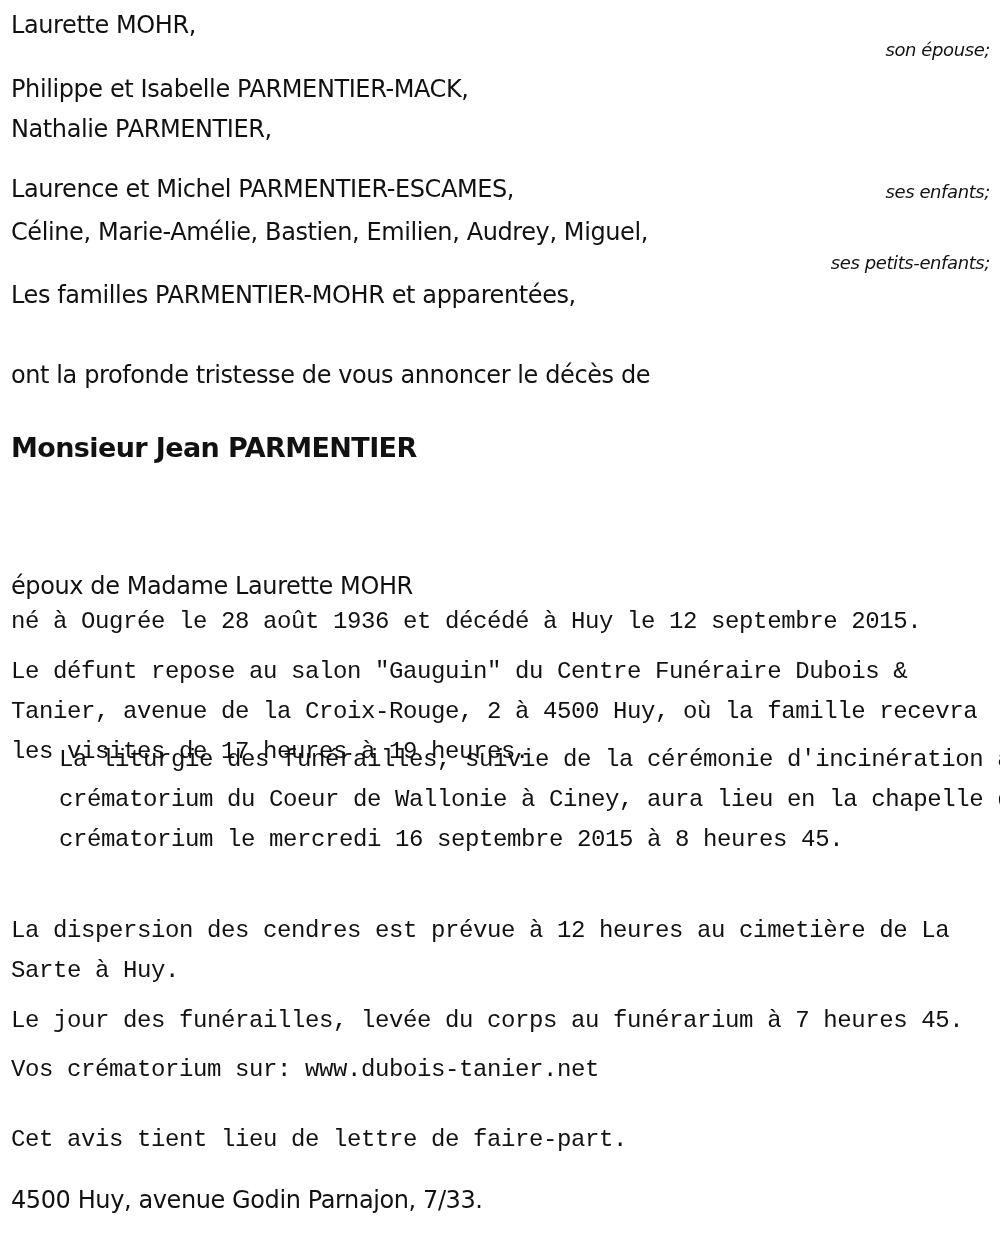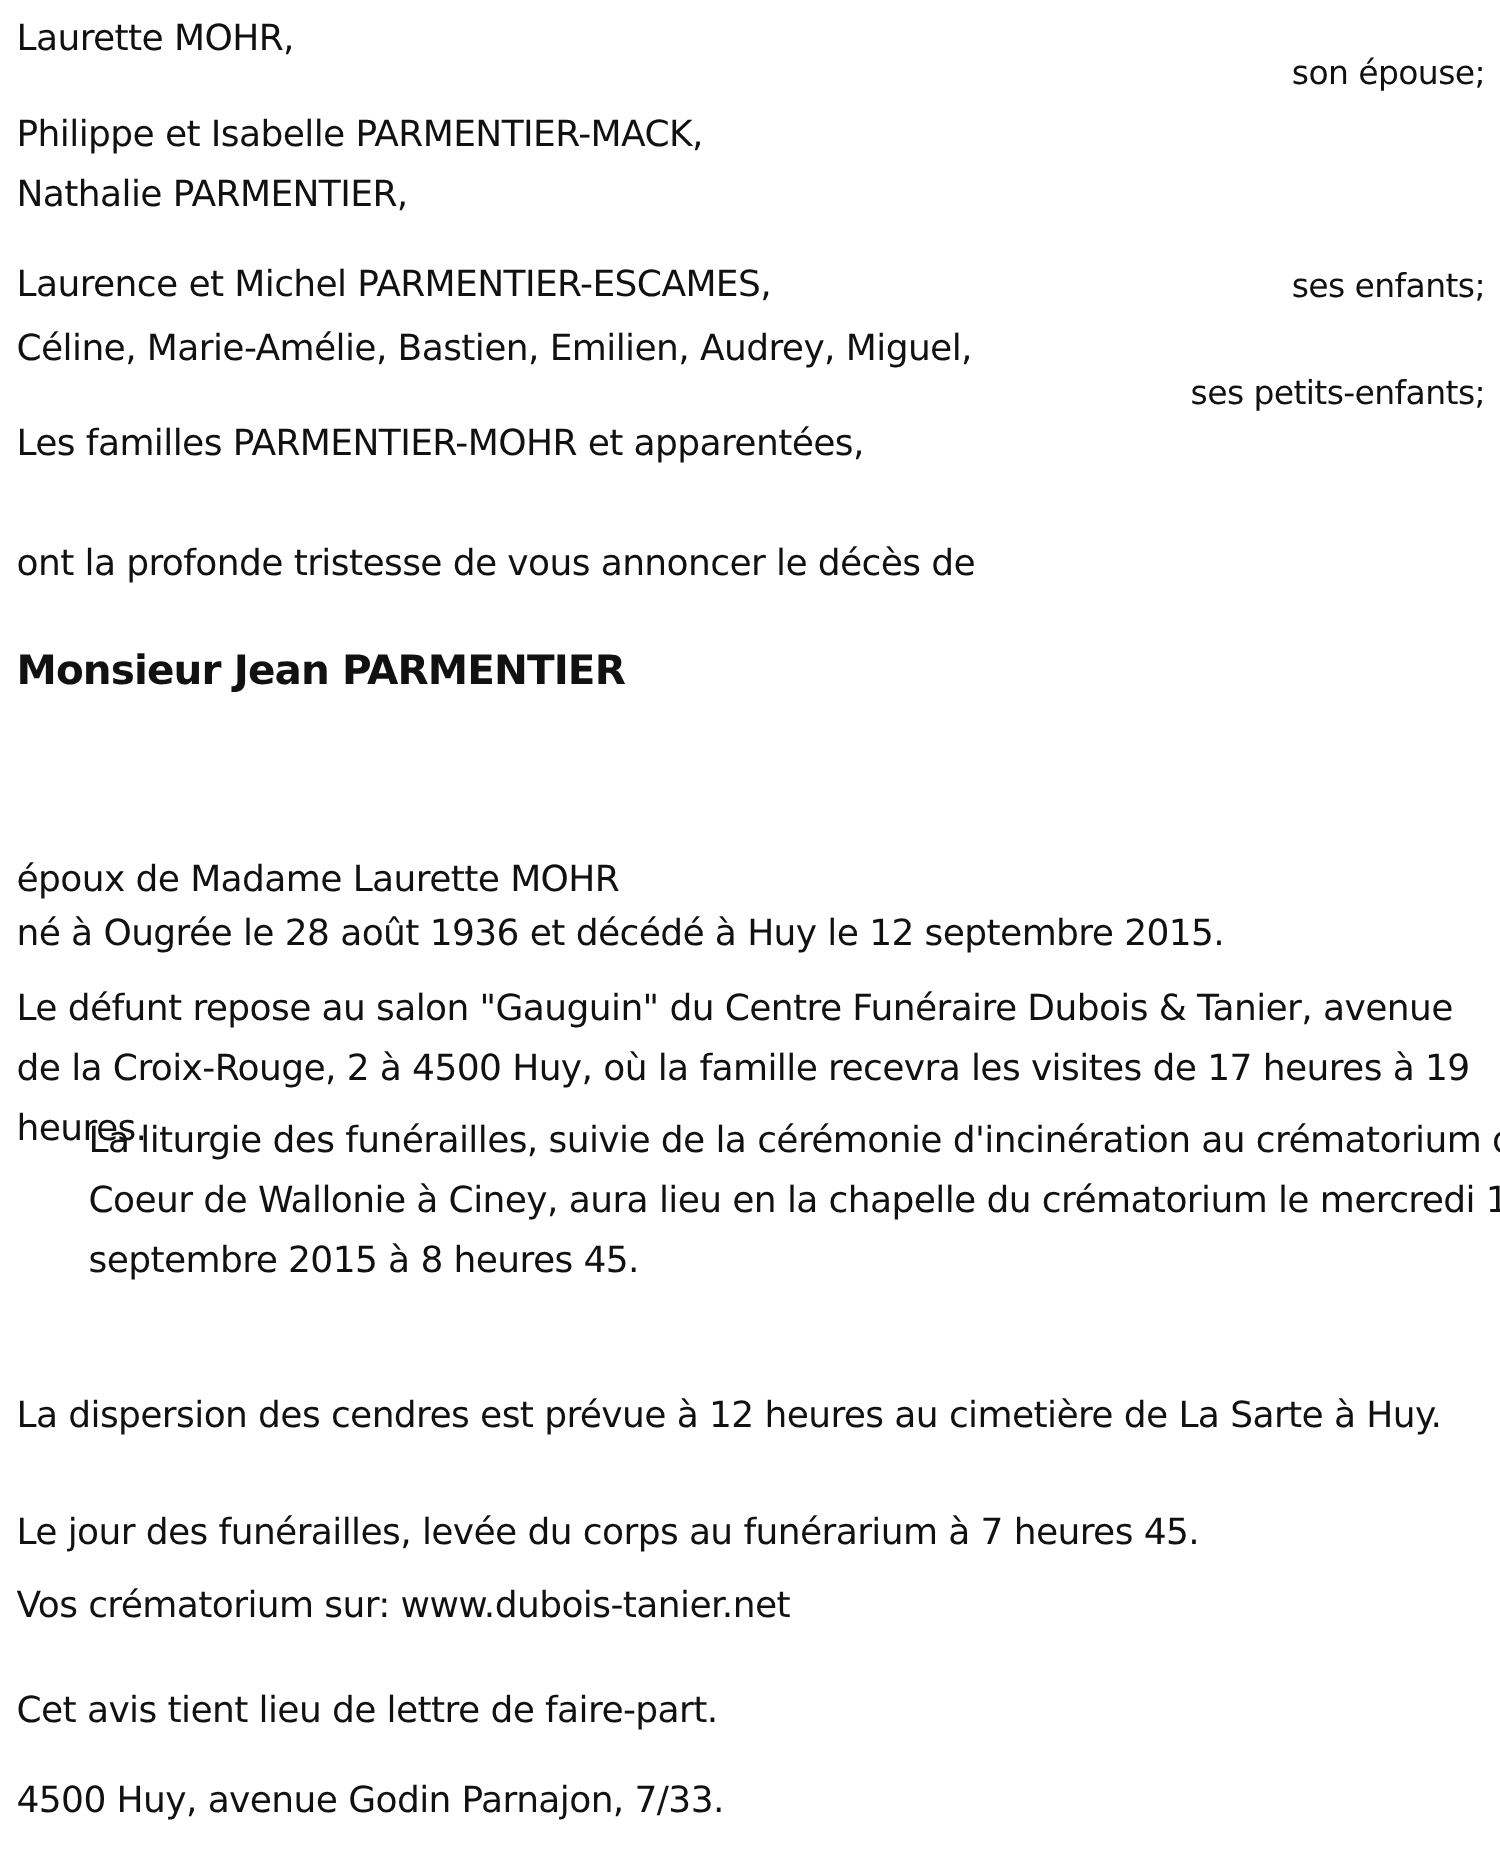--- a/index.html
+++ b/index.html
@@ -20,37 +20,39 @@
     .line {
       position: absolute;
       left: 11px;
       white-space: nowrap;
       line-height: 40px;
     }
     .role {
       position: absolute;
       right: 10px;
       white-space: nowrap;
+      font-style: italic;
       line-height: 30px;
-      font-size: 22px;
+      font-size: 18px;
     }
     .title {
       position: absolute;
       left: 11px;
       top: 432px;
       font-weight: bold;
       font-size: 27px;
       letter-spacing: -0.6px;
       white-space: nowrap;
     }
     .para {
       position: absolute;
       left: 11px;
       width: 985px;
       line-height: 40px;
+      font-family: Liberation Mono, monospace;
     }
   </style>
 </head>
 <body>
 
 <div>
 
   <div class="line" style="top:5px;">Laurette MOHR,</div>
   <div class="role" style="top:35px;">son épouse;</div>
 
@@ -66,20 +68,20 @@
 
   <div class="line" style="top:355px;">ont la profonde tristesse de vous annoncer le décès de</div>
 
   <div class="title">Monsieur Jean PARMENTIER</div>
 
   <div class="line" style="top:523px;margin-top:43px;">époux de Madame Laurette MOHR</div>
 
   <div class="para" style="top:602px;">né à Ougrée le 28 août 1936 et décédé à Huy le 12 septembre 2015.</div>
   <div class="para" style="top:652px;">Le défunt repose au salon "Gauguin" du Centre Funéraire Dubois &amp; Tanier, avenue de la Croix-Rouge, 2 à 4500 Huy, où la famille recevra les visites de 17 heures à 19 heures.</div>
   <div class="para" style="top:740px;margin-left:48px;">La liturgie des funérailles, suivie de la cérémonie d'incinération au crématorium du Coeur de Wallonie à Ciney, aura lieu en la chapelle du crématorium le mercredi 16 septembre 2015 à 8 heures 45.</div>
-  <div class="para" style="top:911px;margin-top:12px;">La dispersion des cendres est prévue à 12 heures au cimetière de La Sarte à Huy.</div>
+  <div class="para" style="top:911px;">La dispersion des cendres est prévue à 12 heures au cimetière de La Sarte à Huy.</div>
   <div class="para" style="top:1001px;">Le jour des funérailles, levée du corps au funérarium à 7 heures 45.</div>
   <div class="para" style="top:1050px;">Vos crématorium sur: www.dubois-tanier.net</div>
   <div class="para" style="top:1100px;margin-top:20px;">Cet avis tient lieu de lettre de faire-part.</div>
 
   <div class="line" style="top:1180px;">4500 Huy, avenue Godin Parnajon, 7/33.</div>
 
 </div>
 
 </body></html>

